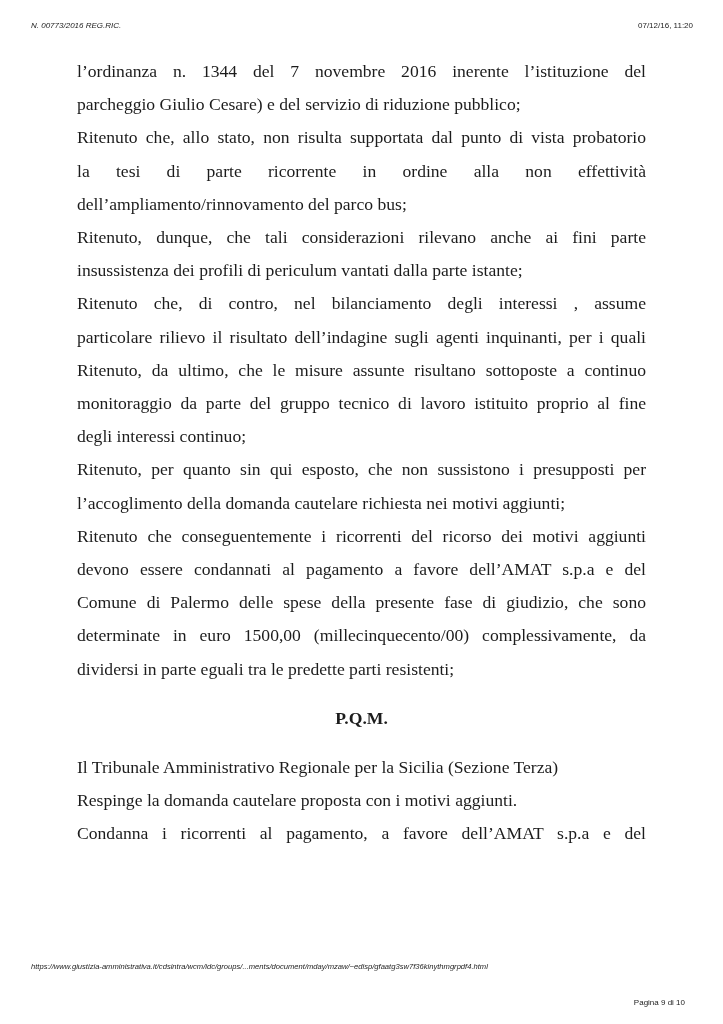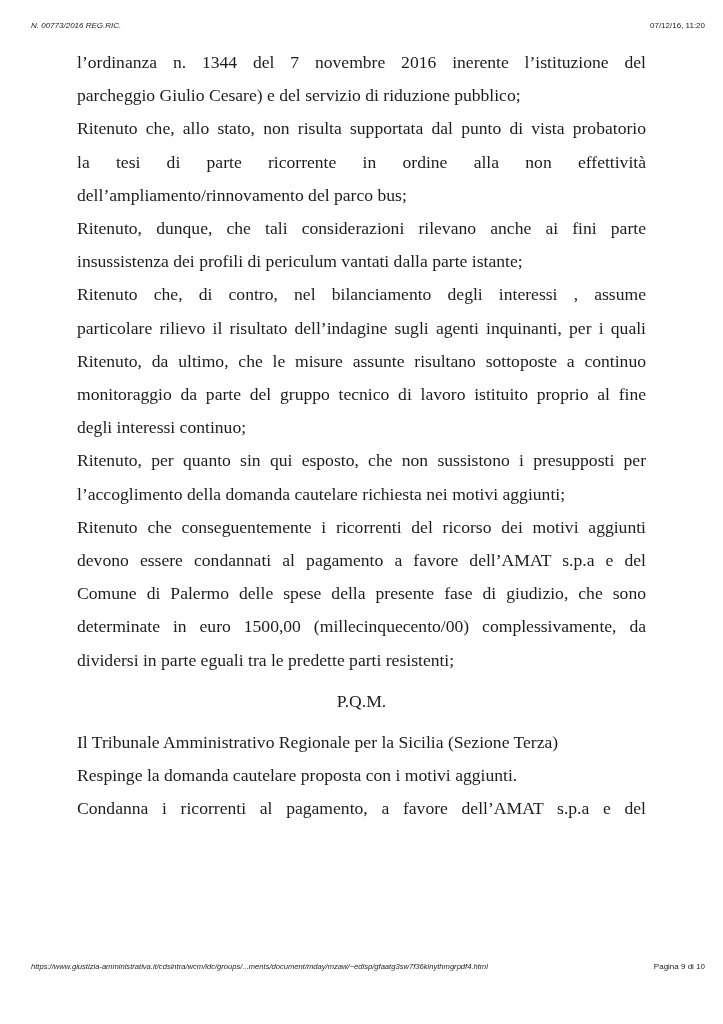--- a/index.html
+++ b/index.html
@@ -25,42 +25,44 @@
     }
     .print-header { top: 21px; }
     .print-footer { top: 962px; }
     .print-header .left, .print-footer .left {
       position: absolute;
       left: 31px;
       font-style: italic;
     }
     .print-header .right {
       position: absolute;
-      right: 18px;
+      right: 30px;
     }
     .print-footer .right {
       position: absolute;
-      right: 18px;
+      right: 38px;
+      margin-top: 36px;
     }
     .print-footer .left {
       font-size: 7.6px;
     }
     .doc-body {
       position: absolute;
       left: 77px;
-      top: 46px;
+      top: 55px;
       width: 569px;
       font-family: "Liberation Serif", "DejaVu Serif", serif;
       font-size: 17.6px;
       line-height: 33.2px;
       color: #1c1c1c;
     }
     .doc-body .centered {
-      margin: 8px;
+      margin: 16px;
       text-align: center;
+      font-weight: bold;
     }
     .line {
       display: block;
       white-space: nowrap;
     }
     .line.just {
       text-align: justify;
       text-align-last: justify;
       white-space: normal;
     }

